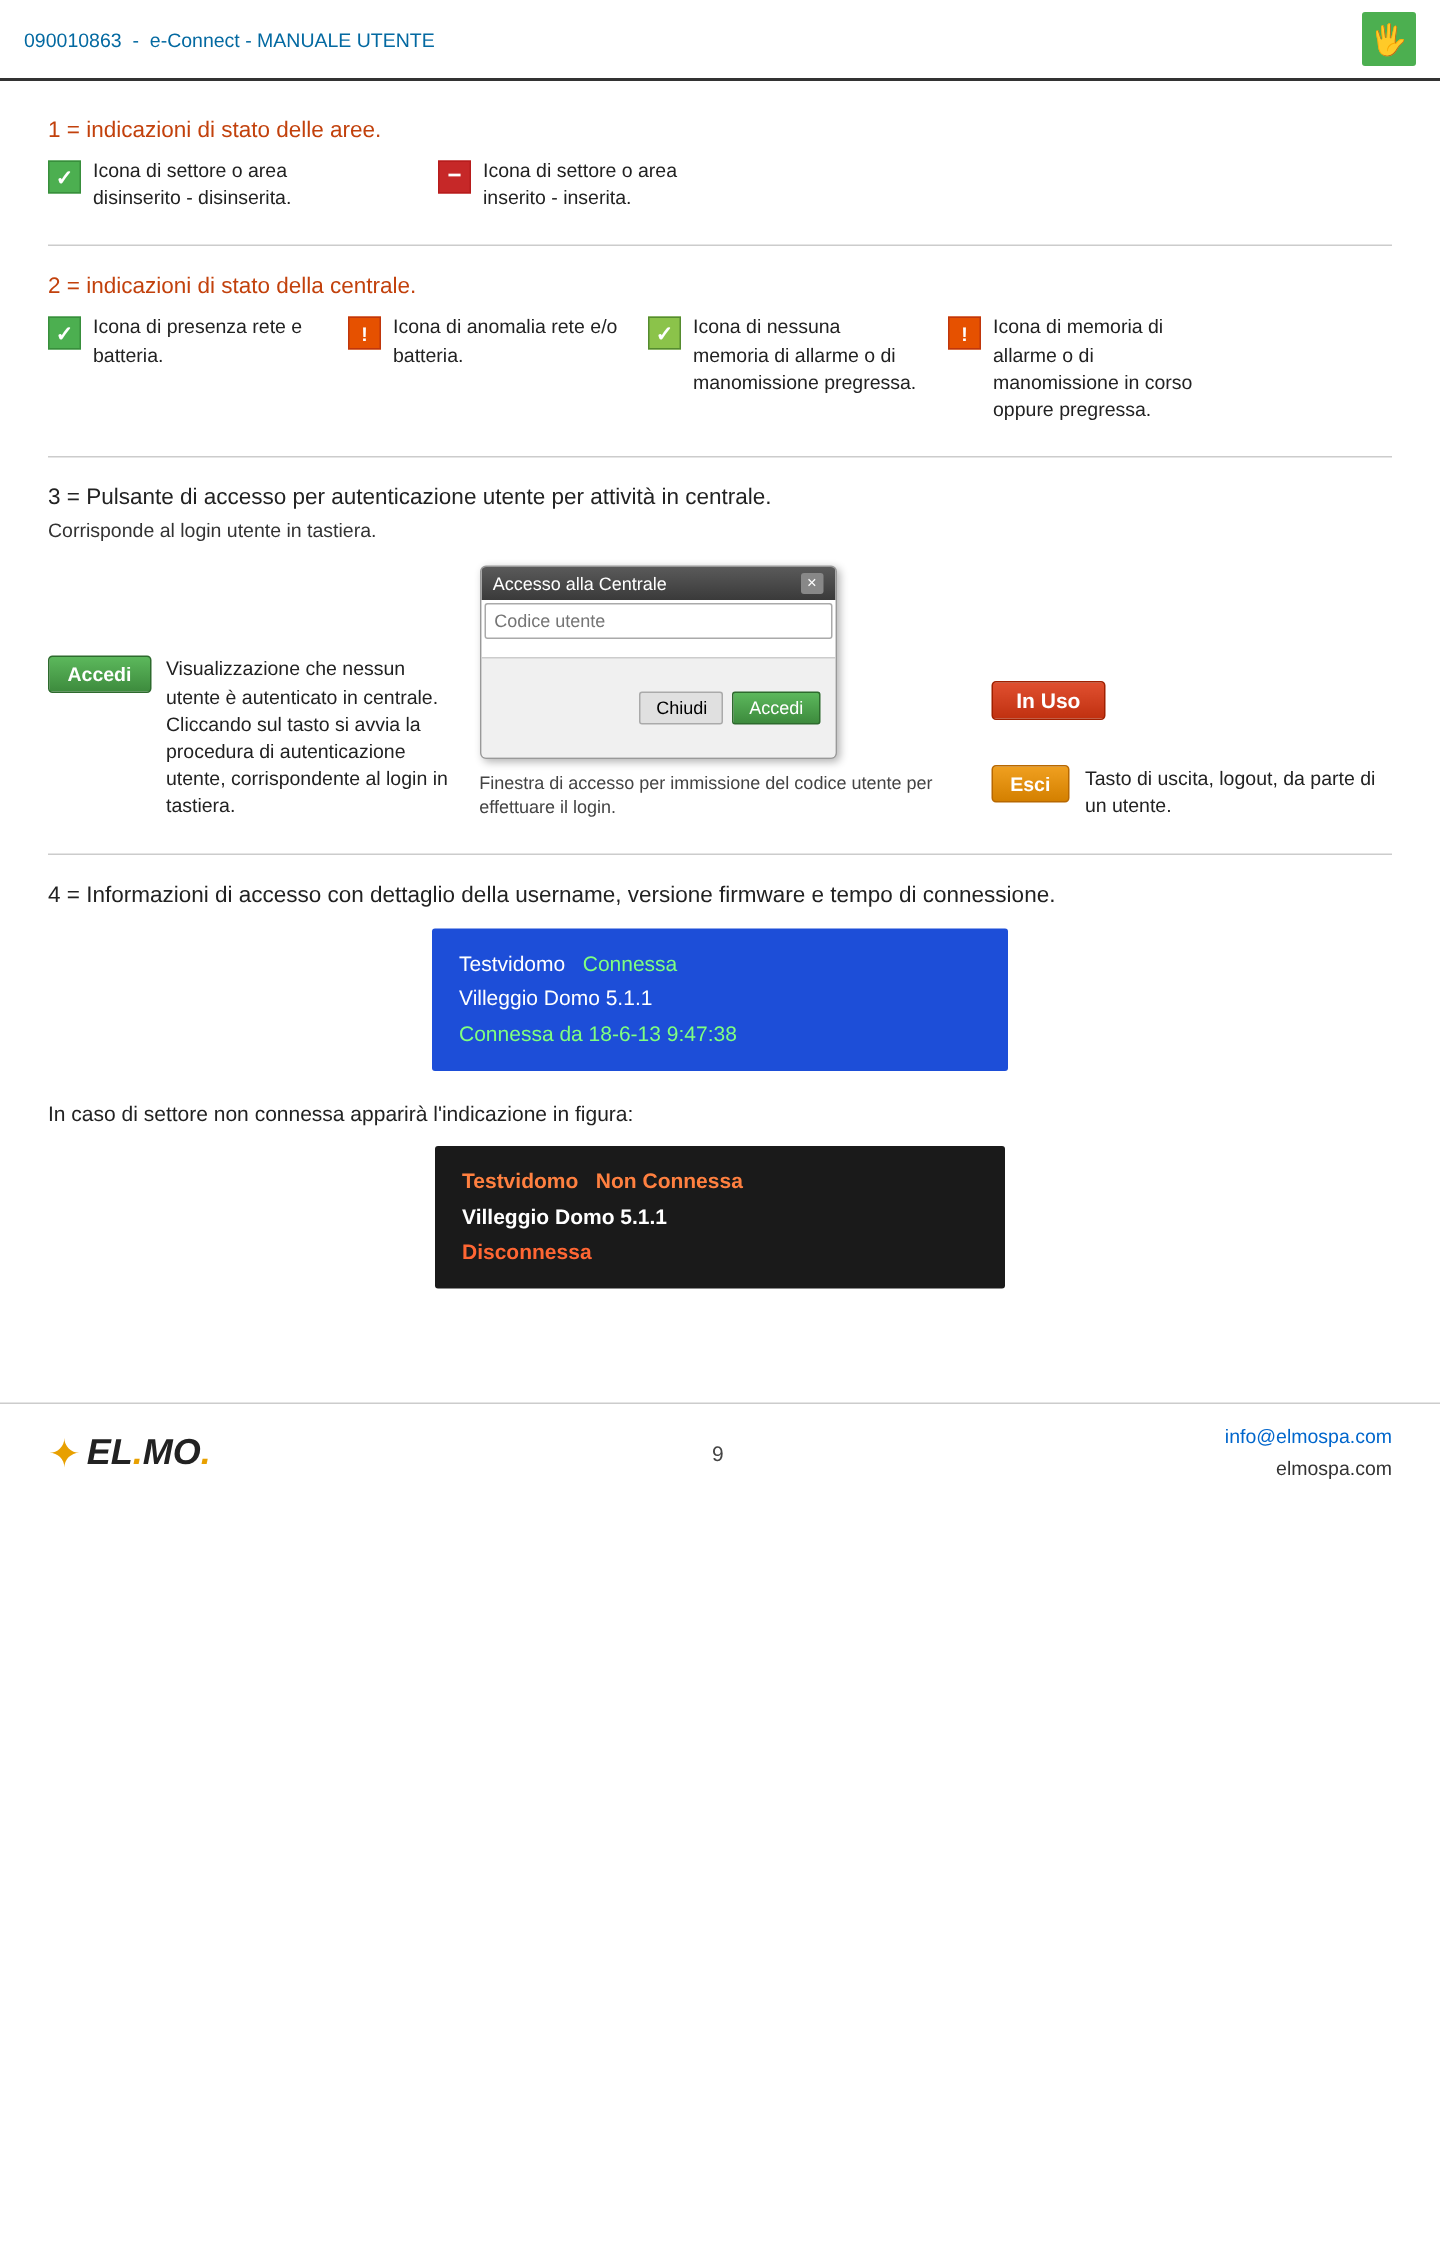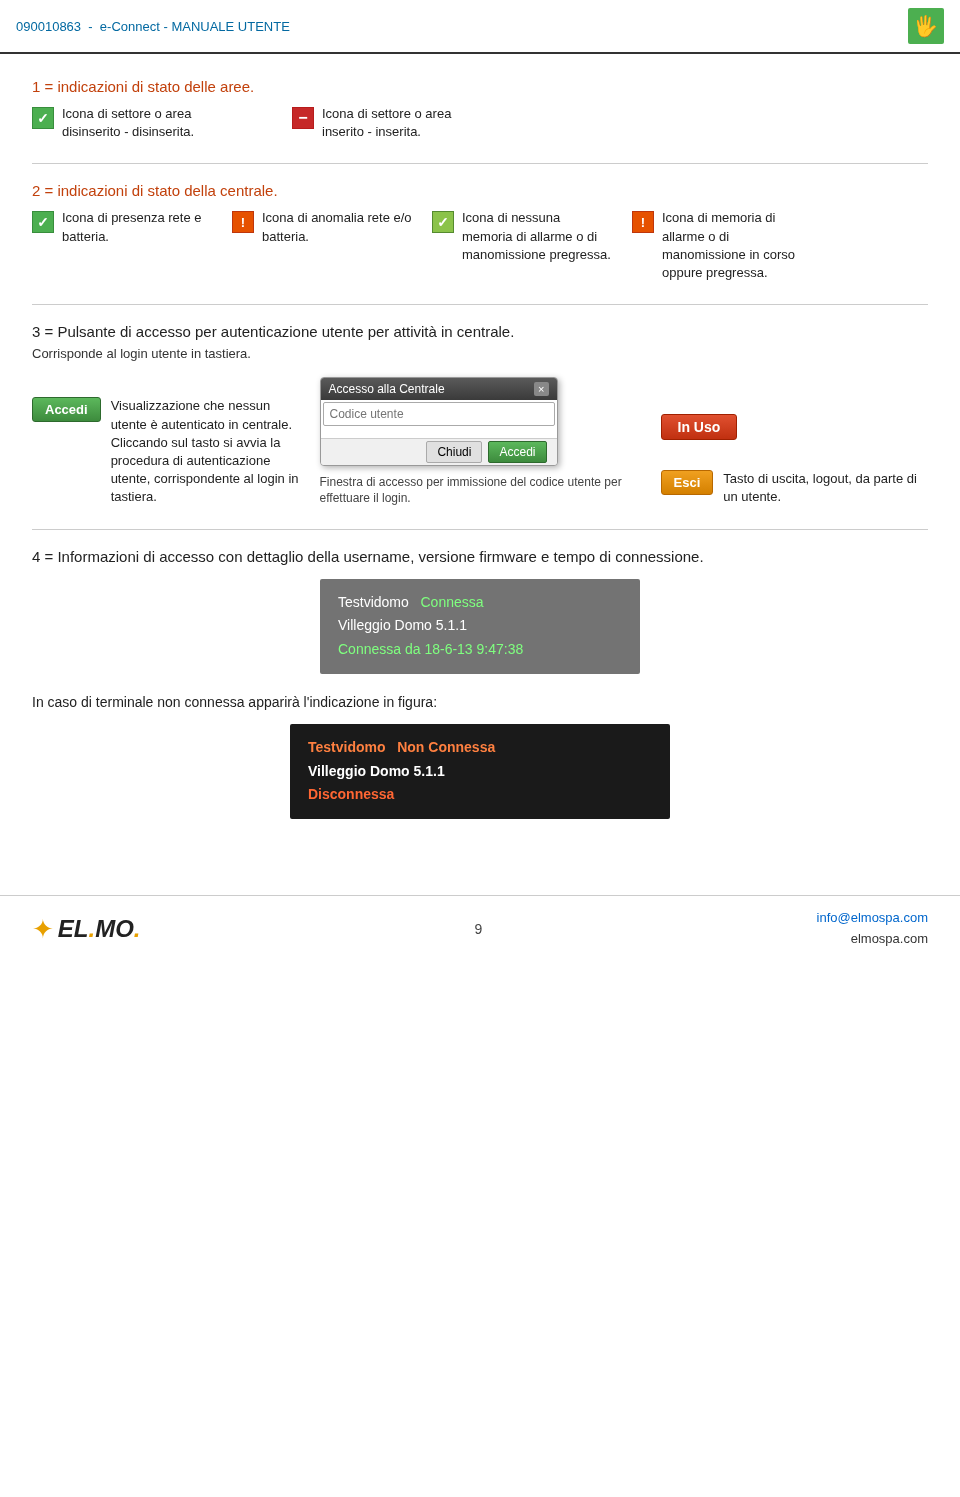--- a/index.html
+++ b/index.html
@@ -247,21 +247,21 @@
       font-size: 12px;
       color: #aaa;
       margin-bottom: 10px;
       border-radius: 2px;
     }
 
     .modal-footer {
       display: flex;
       justify-content: flex-end;
       gap: 6px;
-      padding: 2px 10px;
+      padding: 22px 10px;
       background: #f0f0f0;
       border-top: 1px solid #ccc;
     }
 
     .modal-btn-chiudi {
       background: #e0e0e0;
       border: 1px solid #aaa;
       font-size: 12px;
       padding: 3px 10px;
       cursor: pointer;
@@ -285,24 +285,24 @@
       line-height: 1.35;
     }
 
     
     .section4-title {
       font-size: 15px;
       margin-bottom: 14px;
     }
 
     .info-display {
-      background: #737373;
+      background: #1d4ed8;
       color: #fff;
       padding: 12px 18px;
-      width: 320px;
+      width: 384px;
       margin: 0 auto 20px auto;
       font-size: 14px;
       line-height: 1.7;
       border-radius: 2px;
     }
 
     .info-display-connected {
       color: #7fff7f;
     }
 
@@ -543,21 +543,21 @@
         <span class="info-display-connected">Connessa</span>
       </div>
       <div>
         <span class="info-display-label">Villeggio Domo 5.1.1</span>
       </div>
       <div>
         <span class="info-display-connected">Connessa da 18-6-13 9:47:38</span>
       </div>
     </div>
 
-    <p style="margin-bottom:14px; font-size:14px;">In caso di terminale non connessa apparirà l'indicazione in figura:</p>
+    <p style="margin-bottom:14px; font-size:14px;">In caso di settore non connessa apparirà l'indicazione in figura:</p>
 
     <div class="non-connessa-display">
       <div>
         <span class="nc-title">Testvidomo</span>
         &nbsp;
         <span class="nc-title">Non Connessa</span>
       </div>
       <div>
         <span class="nc-sub">Villeggio Domo 5.1.1</span>
       </div>

